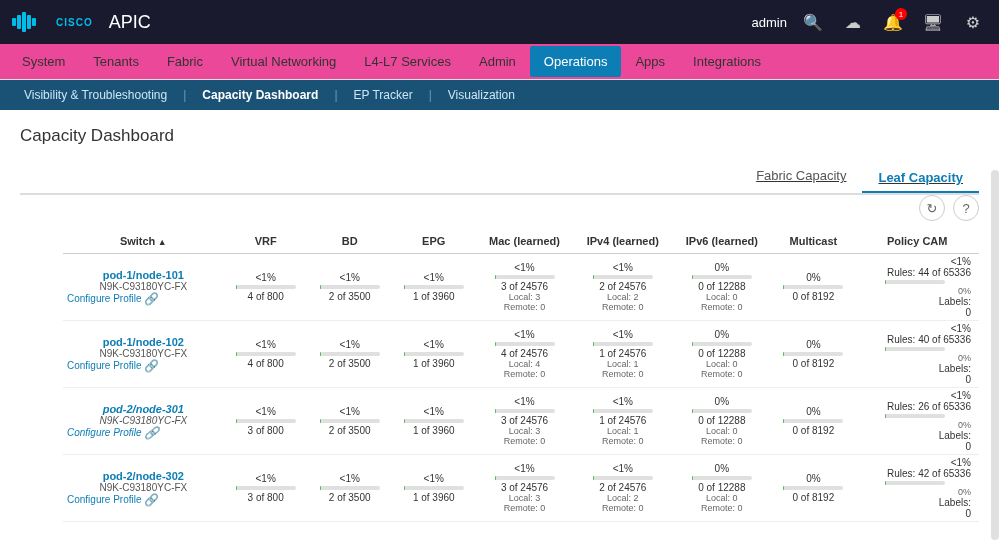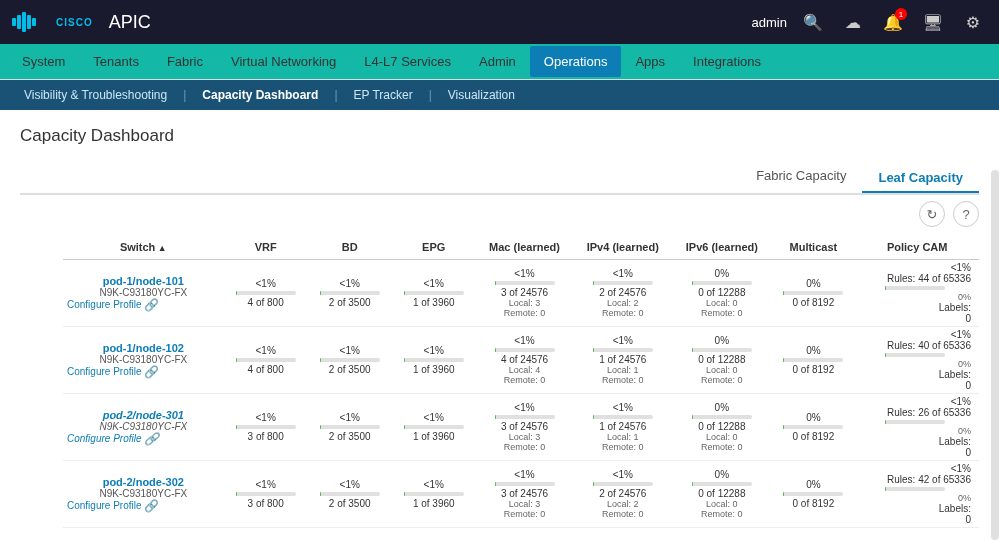--- a/index.html
+++ b/index.html
@@ -62,21 +62,21 @@
       border-radius: 50%;
       width: 12px;
       height: 12px;
       display: flex;
       align-items: center;
       justify-content: center;
     }
 
     
     .main-nav {
-      background: #14b8a6;
+      background: #ec4899;
       display: flex;
       align-items: center;
       border-bottom: 1px solid #ddd;
       height: 36px;
       padding: 6px 8px;
     }
     .main-nav-item {
       padding: 8px 14px;
       font-size: 13px;
       color: #333;
@@ -124,23 +124,24 @@
       font-weight: normal;
       color: #333;
       margin-bottom: 16px;
     }
 
     
     .tab-bar {
       display: flex;
       justify-content: flex-end;
       align-items: center;
-      margin-bottom: 6px;
+      margin-bottom: 0;
       border-bottom: 2px solid #ddd;
       padding-bottom: 4px;
+      text-decoration: underline;
     }
     .tab-item {
       padding: 6px 16px;
       font-size: 13px;
       color: #555;
       cursor: pointer;
     }
     .tab-item.active {
       color: #0d7db5;
       border-bottom: 2px solid #0d7db5;

